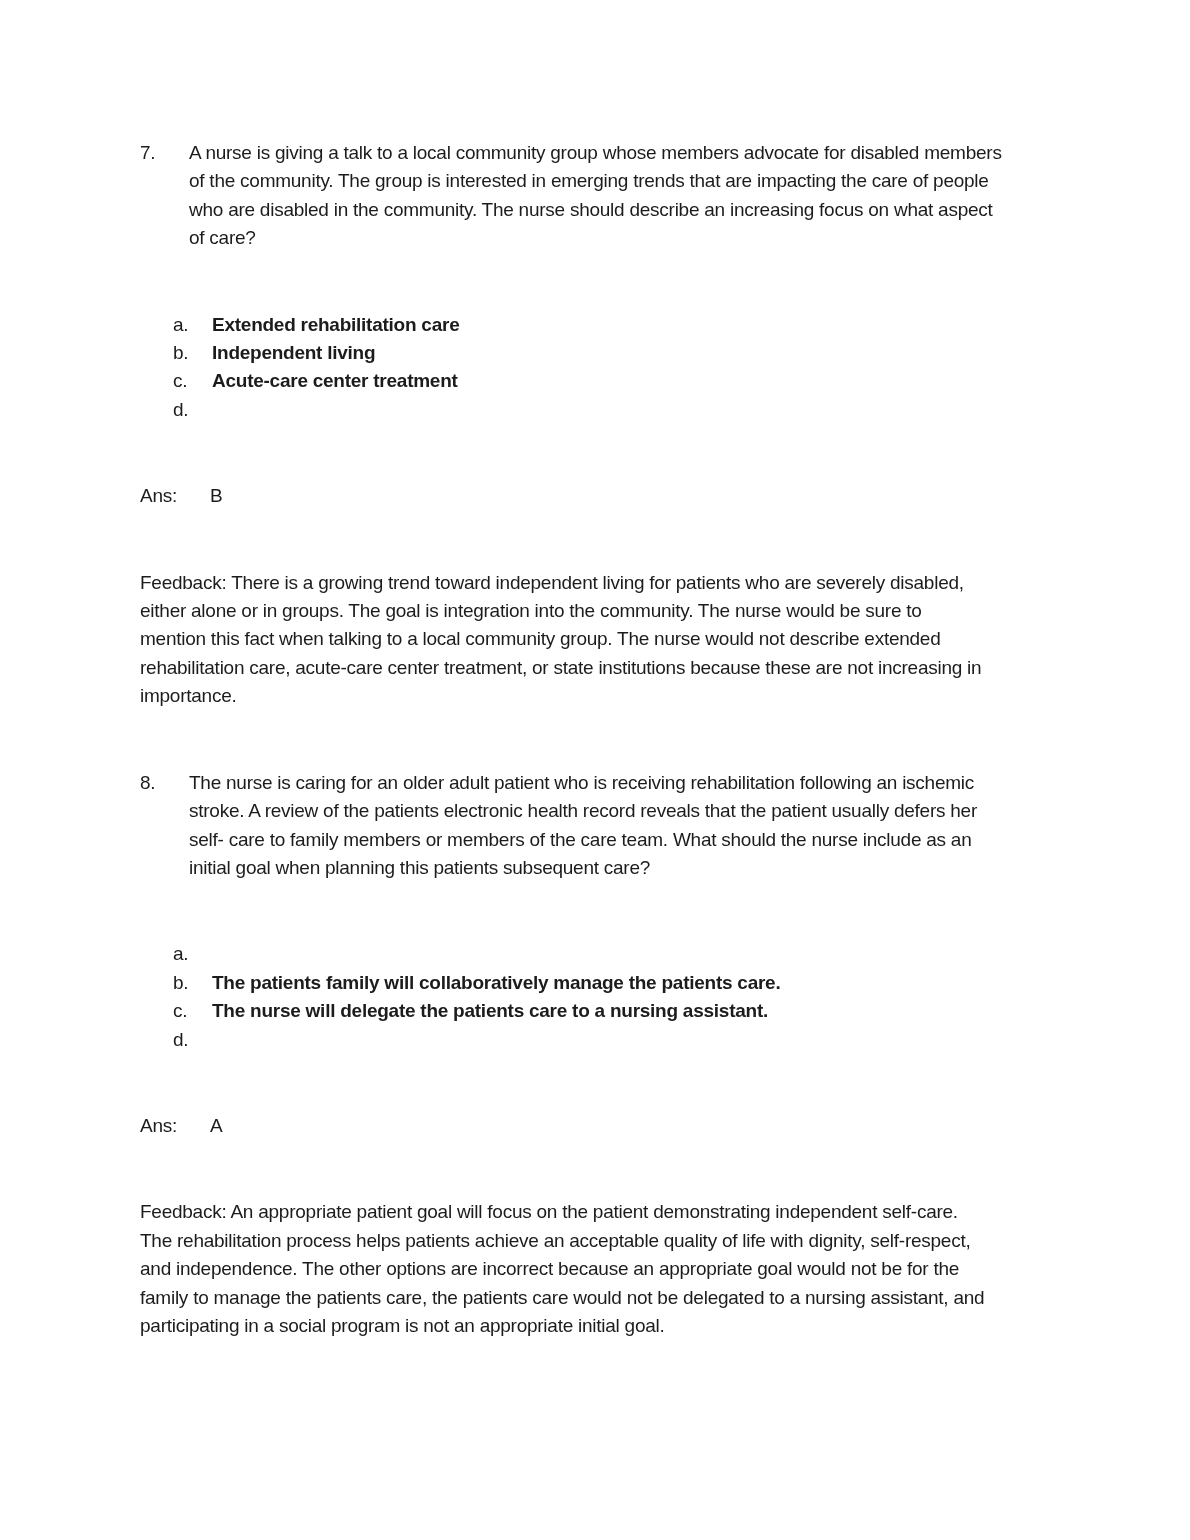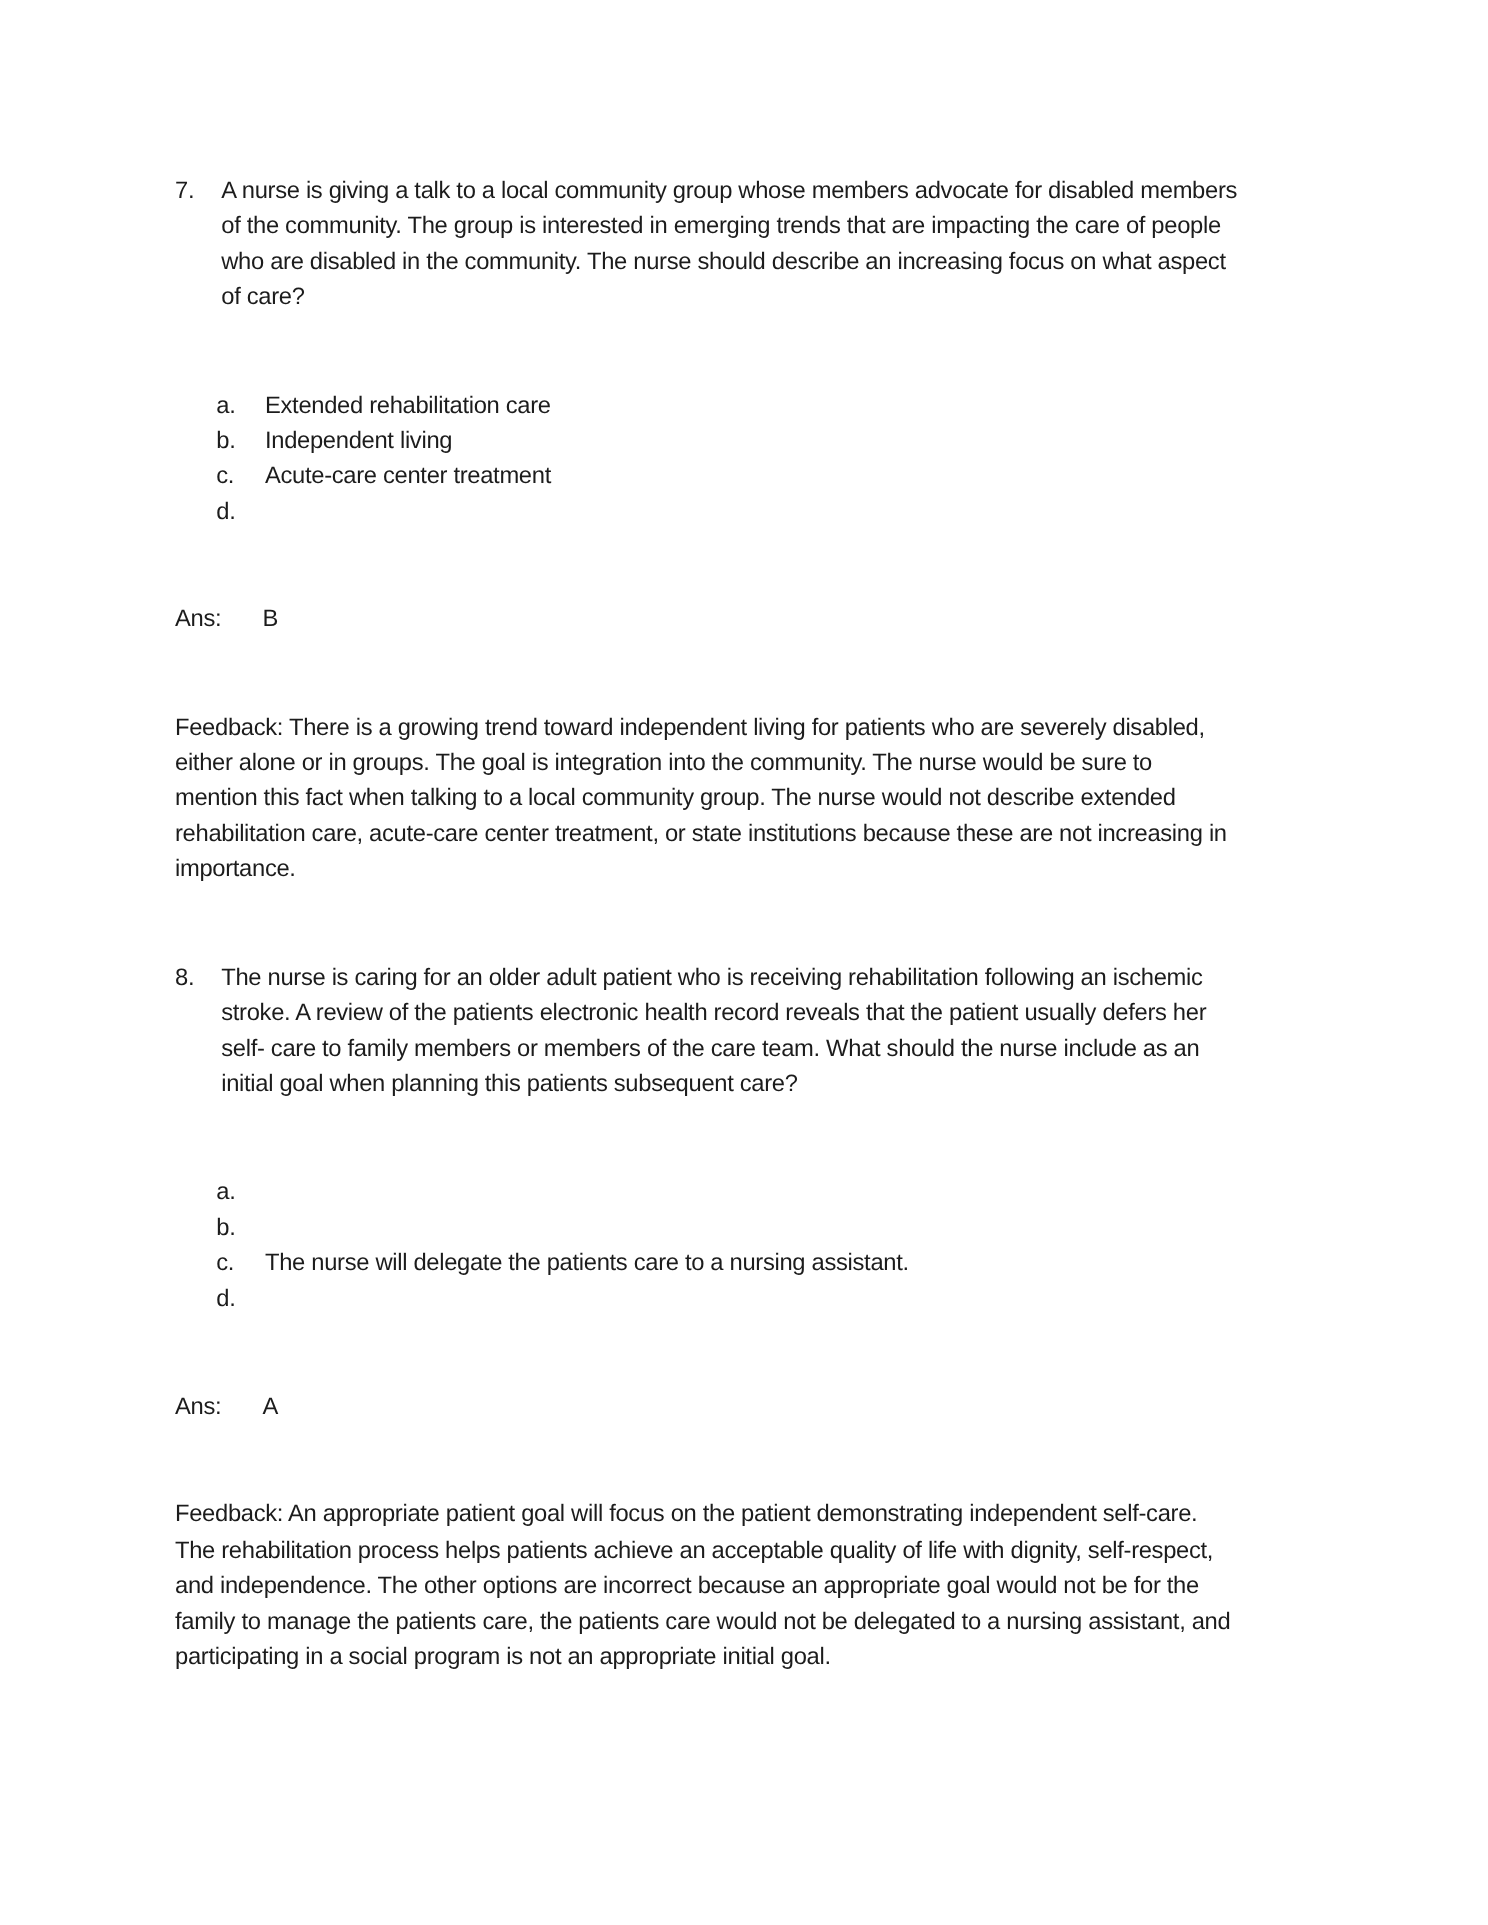--- a/index.html
+++ b/index.html
@@ -29,31 +29,33 @@
   .q-row {
     display: flex;
     align-items: flex-start;
   }
   .q-num {
     flex: 0 0 37px;
   }
   .q-stem {
     white-space: pre-line;
     max-width: 960px;
+    margin-left: 12px;
   }
   .opt-row {
     display: flex;
     align-items: flex-start;
     padding-left: 33px;
   }
   .opt-letter {
     flex: 0 0 39px;
   }
   .opt-text {
     white-space: pre-line;
+    font-weight: bold;
   }
   .ans-row {
     display: flex;
     align-items: center;
     margin-top: 37px;
   }
   .ans-label {
     flex: 0 0 70px;
   }
   .feedback {
@@ -110,20 +112,21 @@
 self- care to family members or members of the care team. What should the nurse include as an
 initial goal when planning this patients subsequent care?</span>
   </div>
 
   <div class="block">
     <div class="opt-row">
       <span class="opt-letter">a.</span>
     </div>
     <div class="opt-row">
       <span class="opt-letter">b.</span>
+      <span class="opt-text">The patients family will collaboratively manage the patients care.</span>
     </div>
     <div class="opt-row">
       <span class="opt-letter">c.</span>
       <span class="opt-text">The nurse will delegate the patients care to a nursing assistant.</span>
     </div>
     <div class="opt-row">
       <span class="opt-letter">d.</span>
     </div>
   </div>
 

